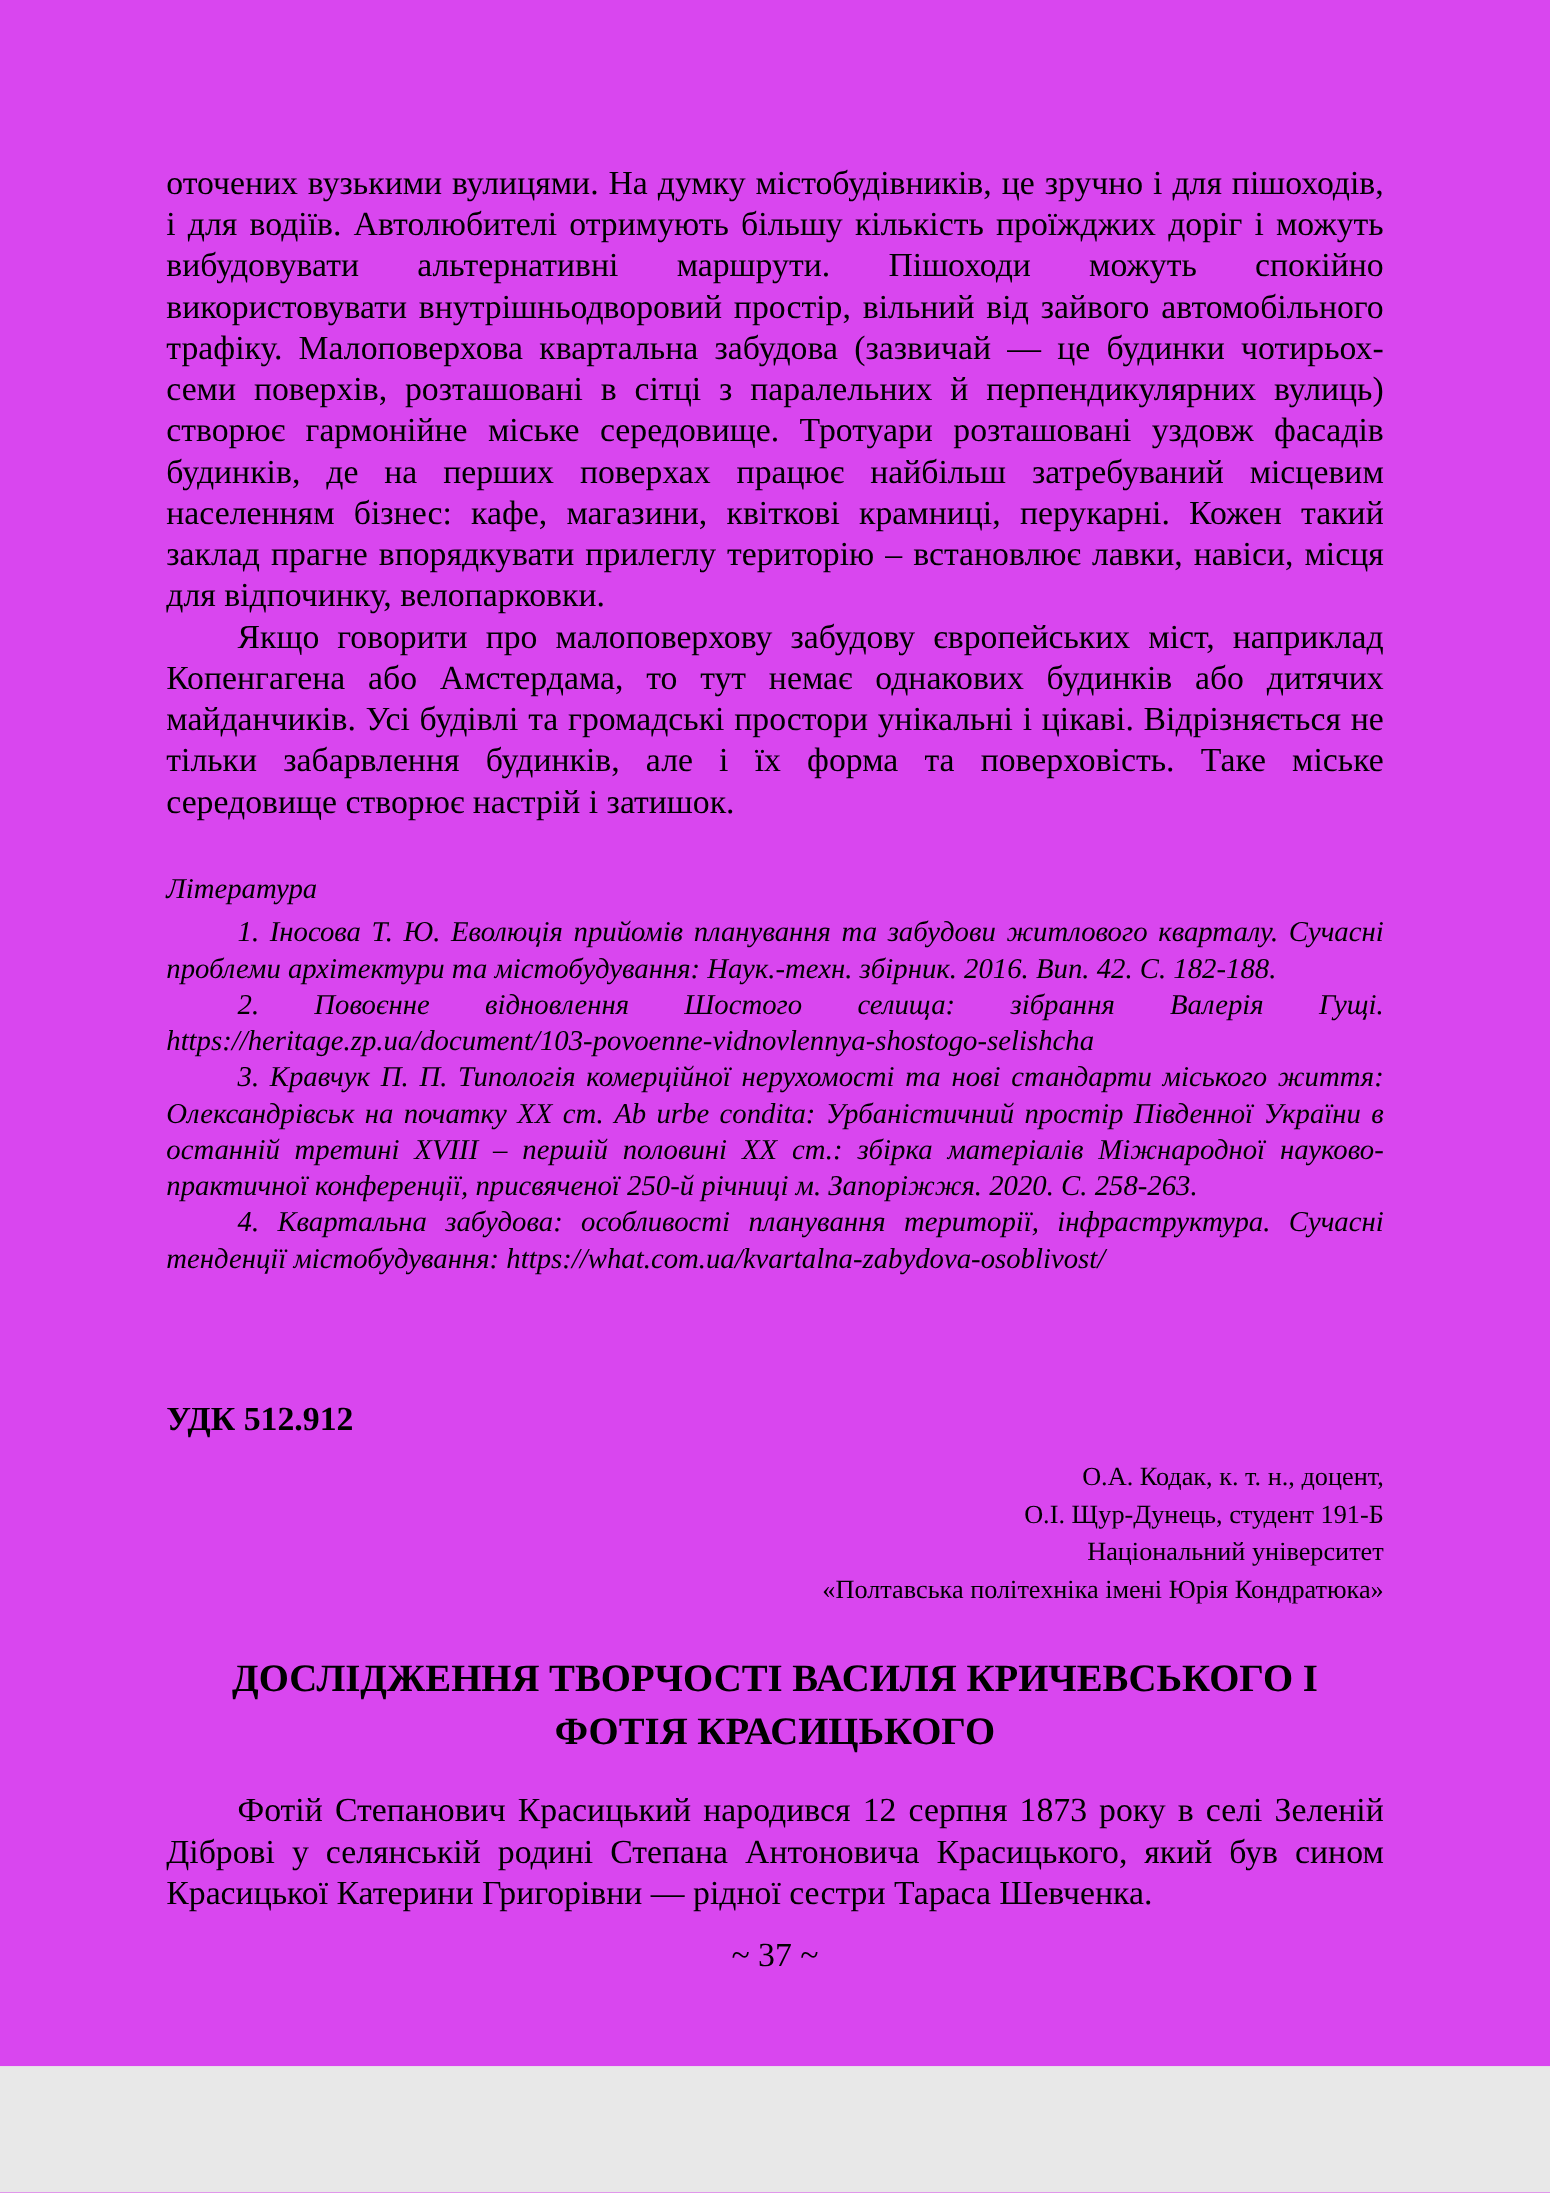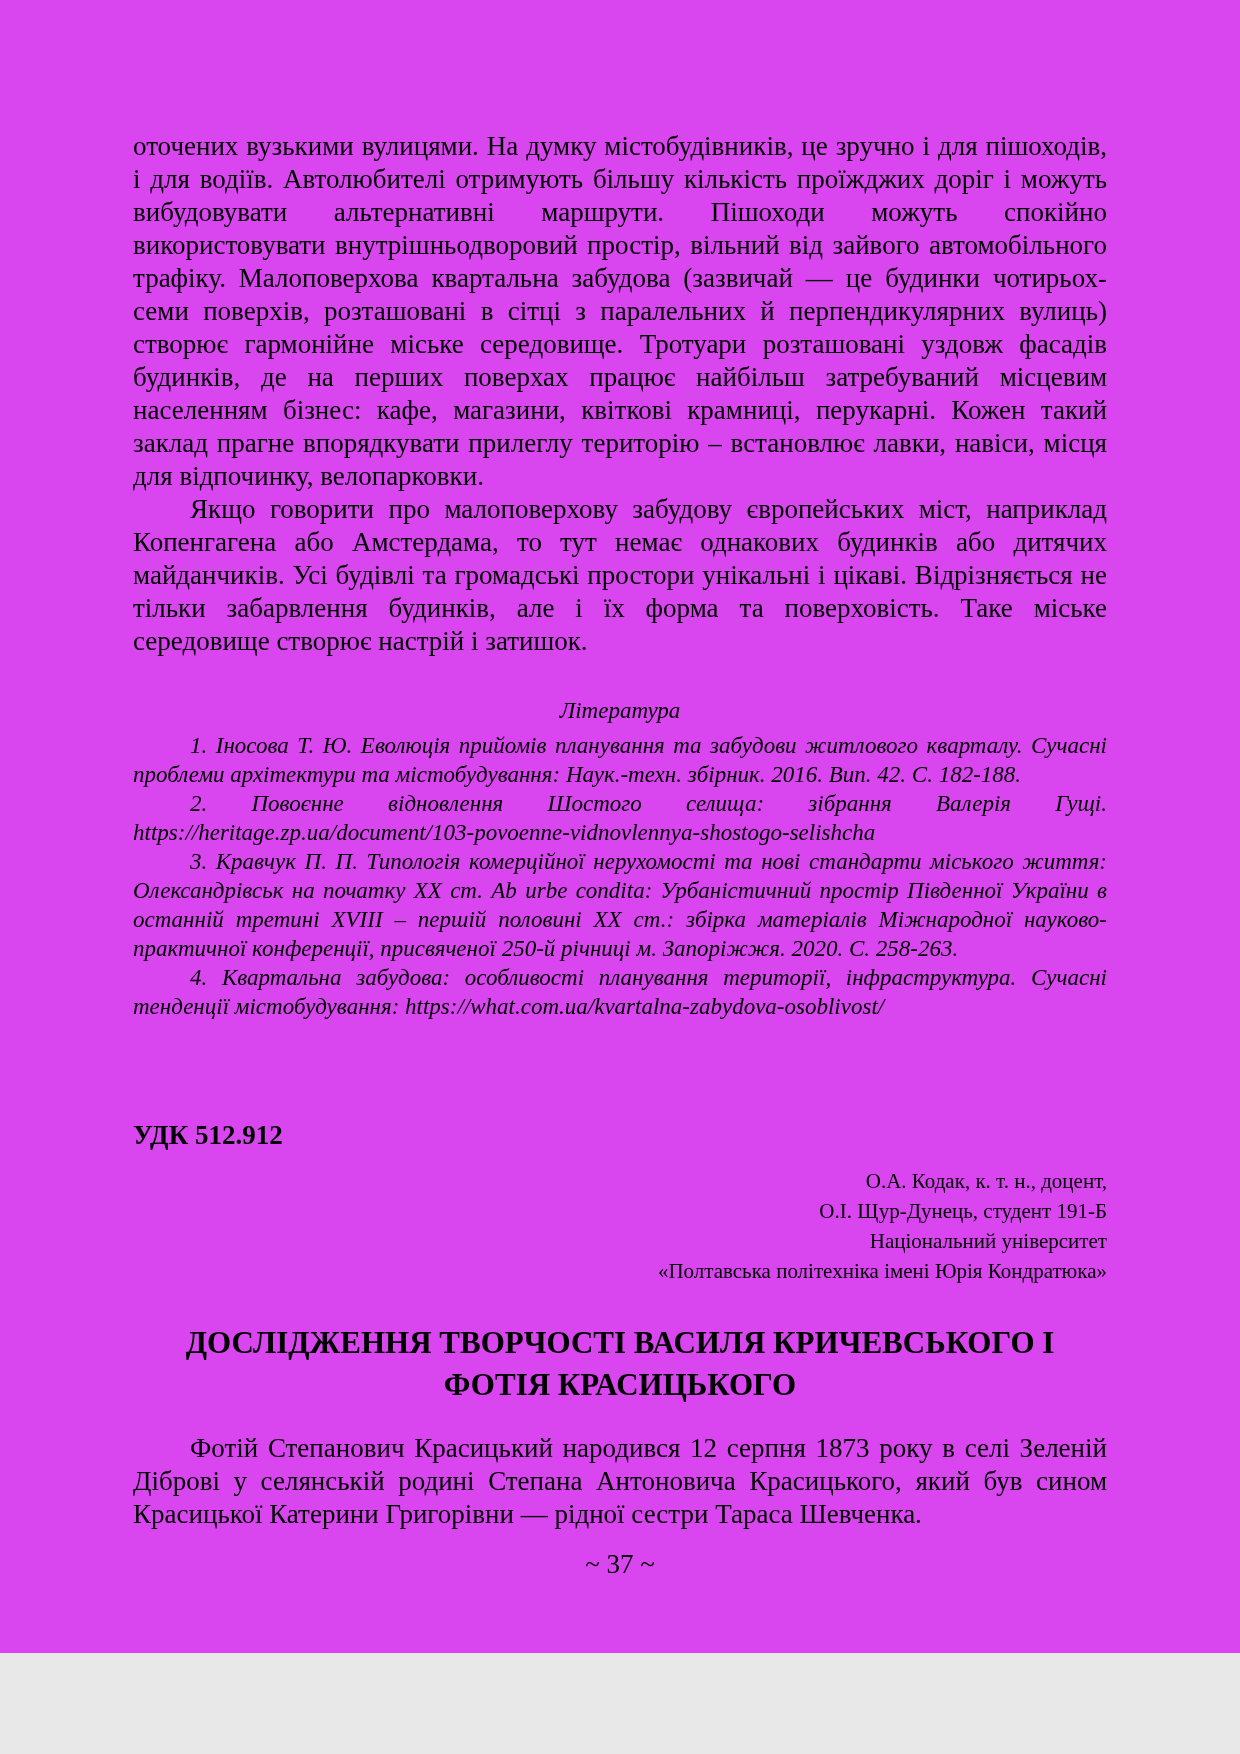--- a/index.html
+++ b/index.html
@@ -19,21 +19,20 @@
     margin: 0;
     font-size: 27px;
     line-height: 33px;
     text-align: justify;
   }
   p.no-indent { text-indent: 0; }
   p.indent { text-indent: 57px; }
   .lit-heading {
     margin-top: 38px;
     margin-bottom: 6px;
-    text-align: center;
     font-style: italic;
     font-size: 23px;
     line-height: 29px;
   }
   .lit-item {
     margin: 0;
     font-style: italic;
     font-size: 23px;
     line-height: 29px;
     text-align: justify;

